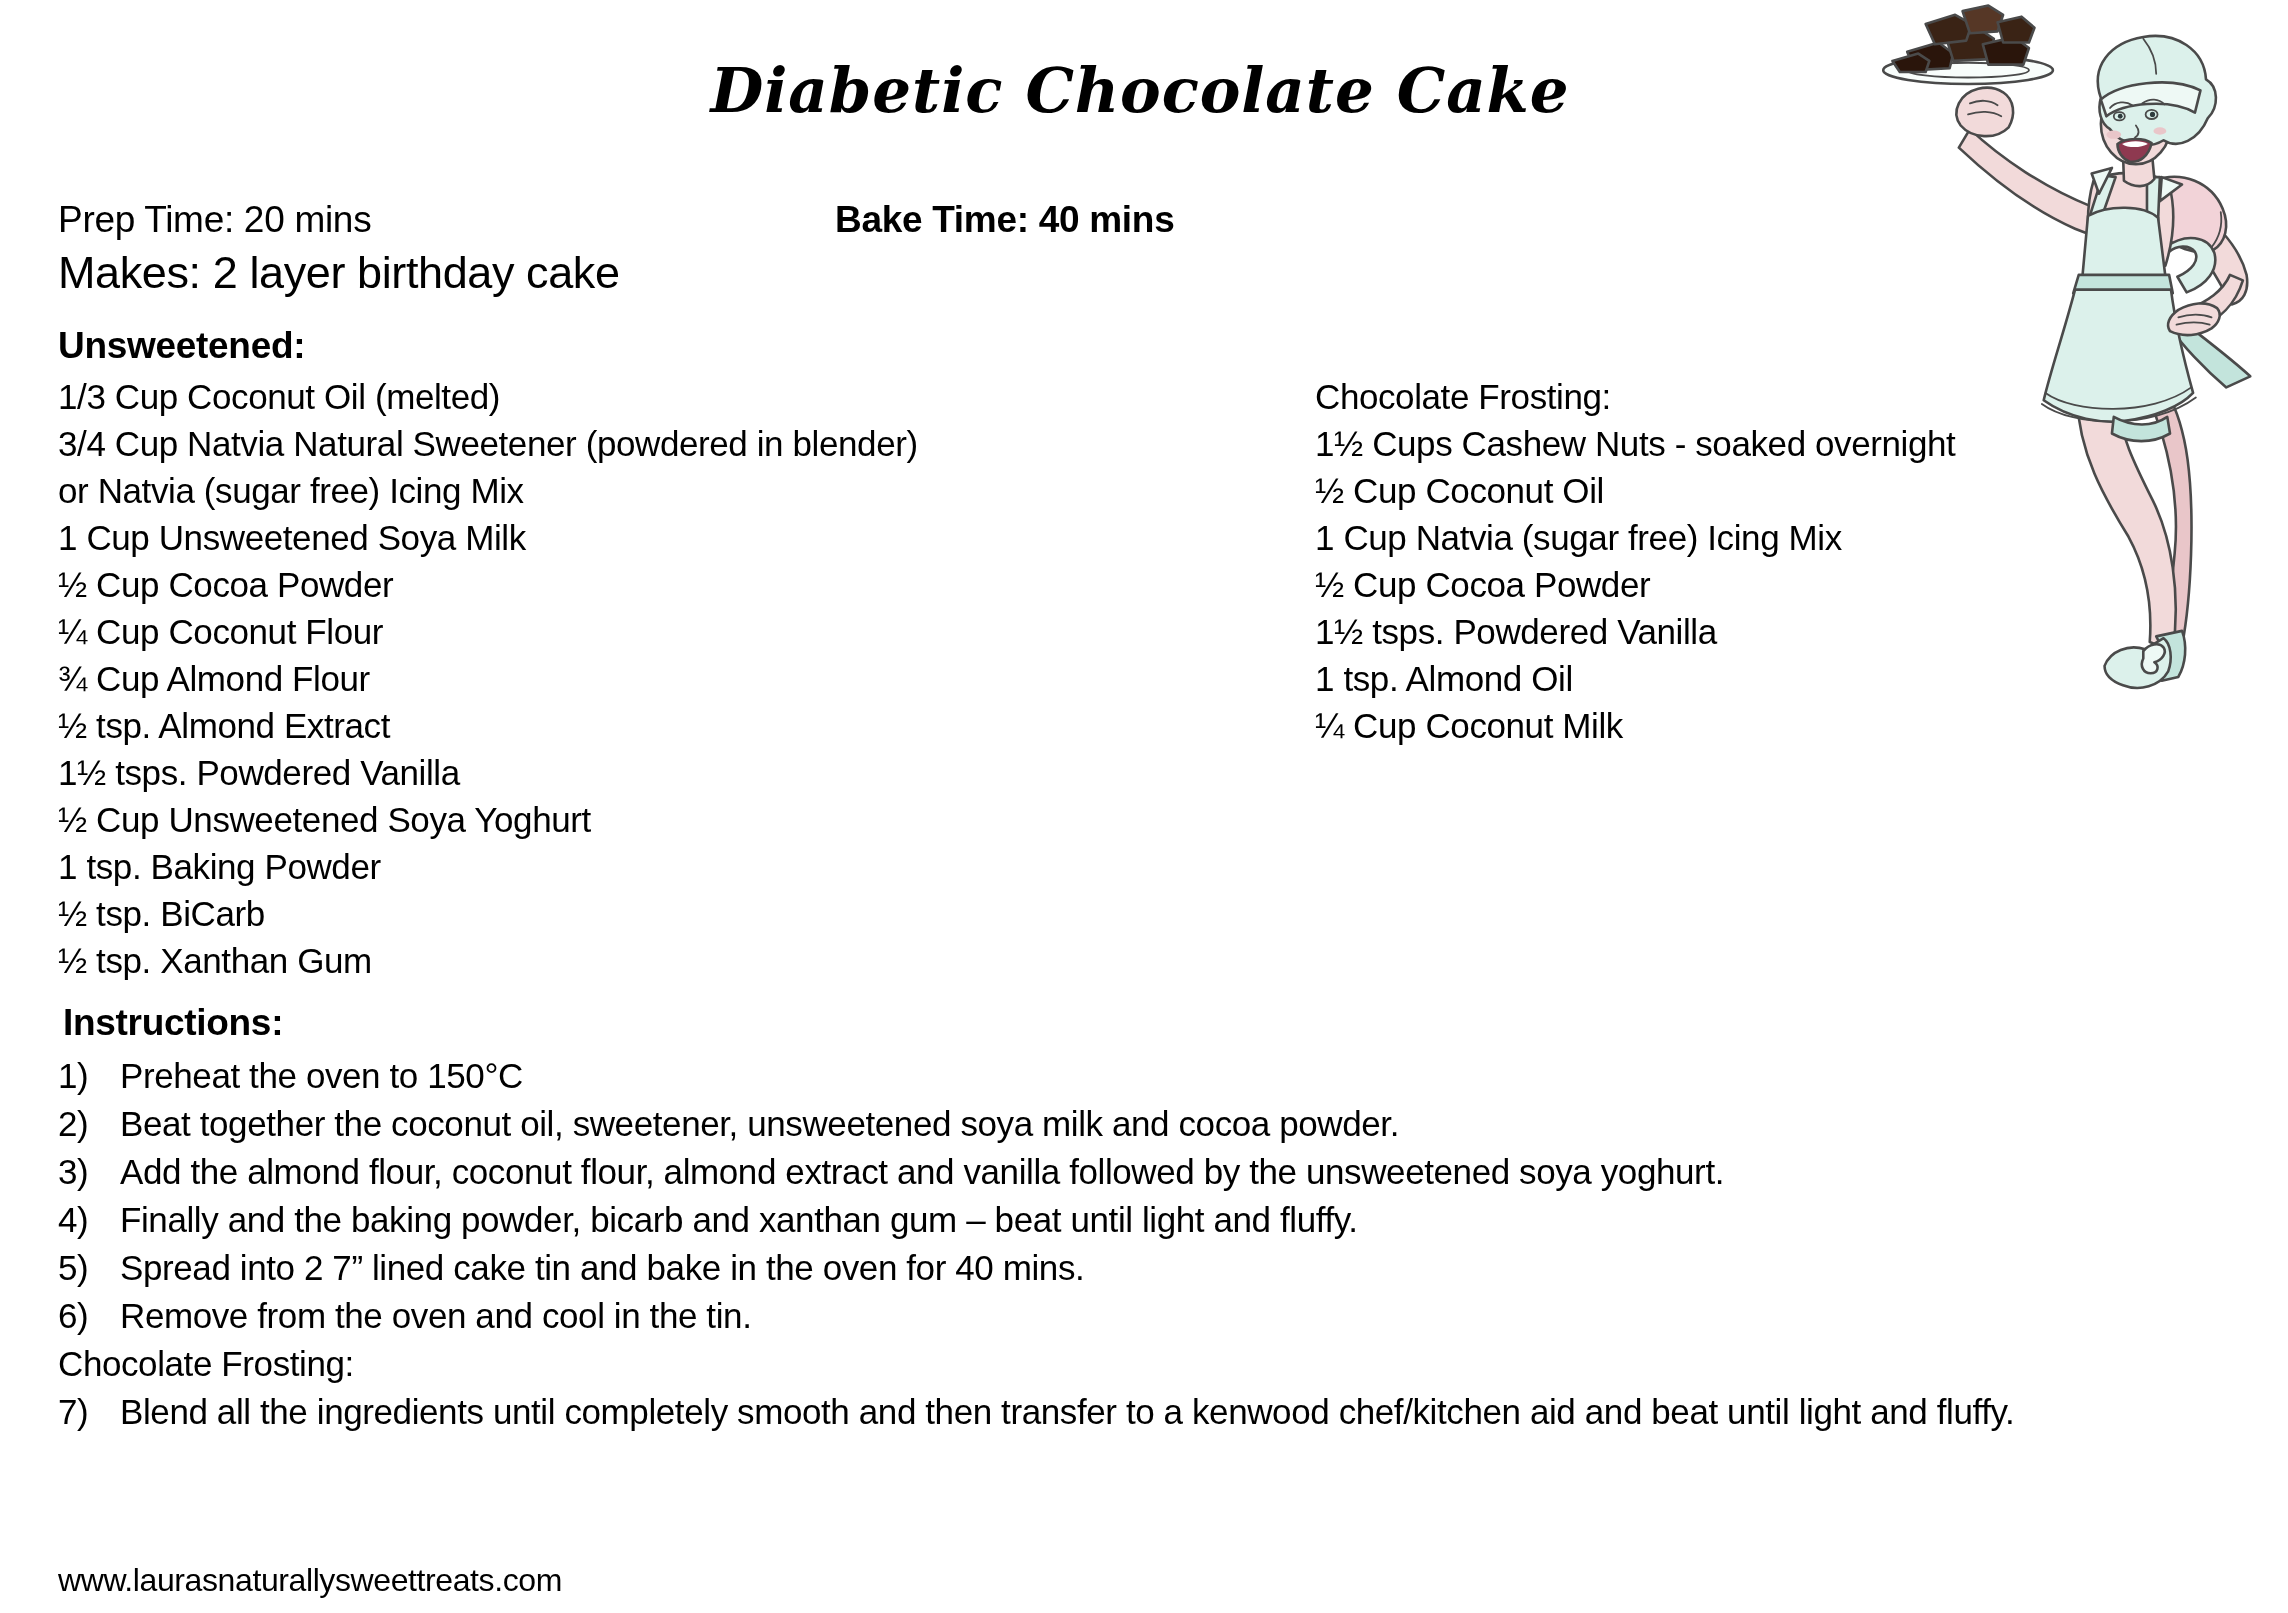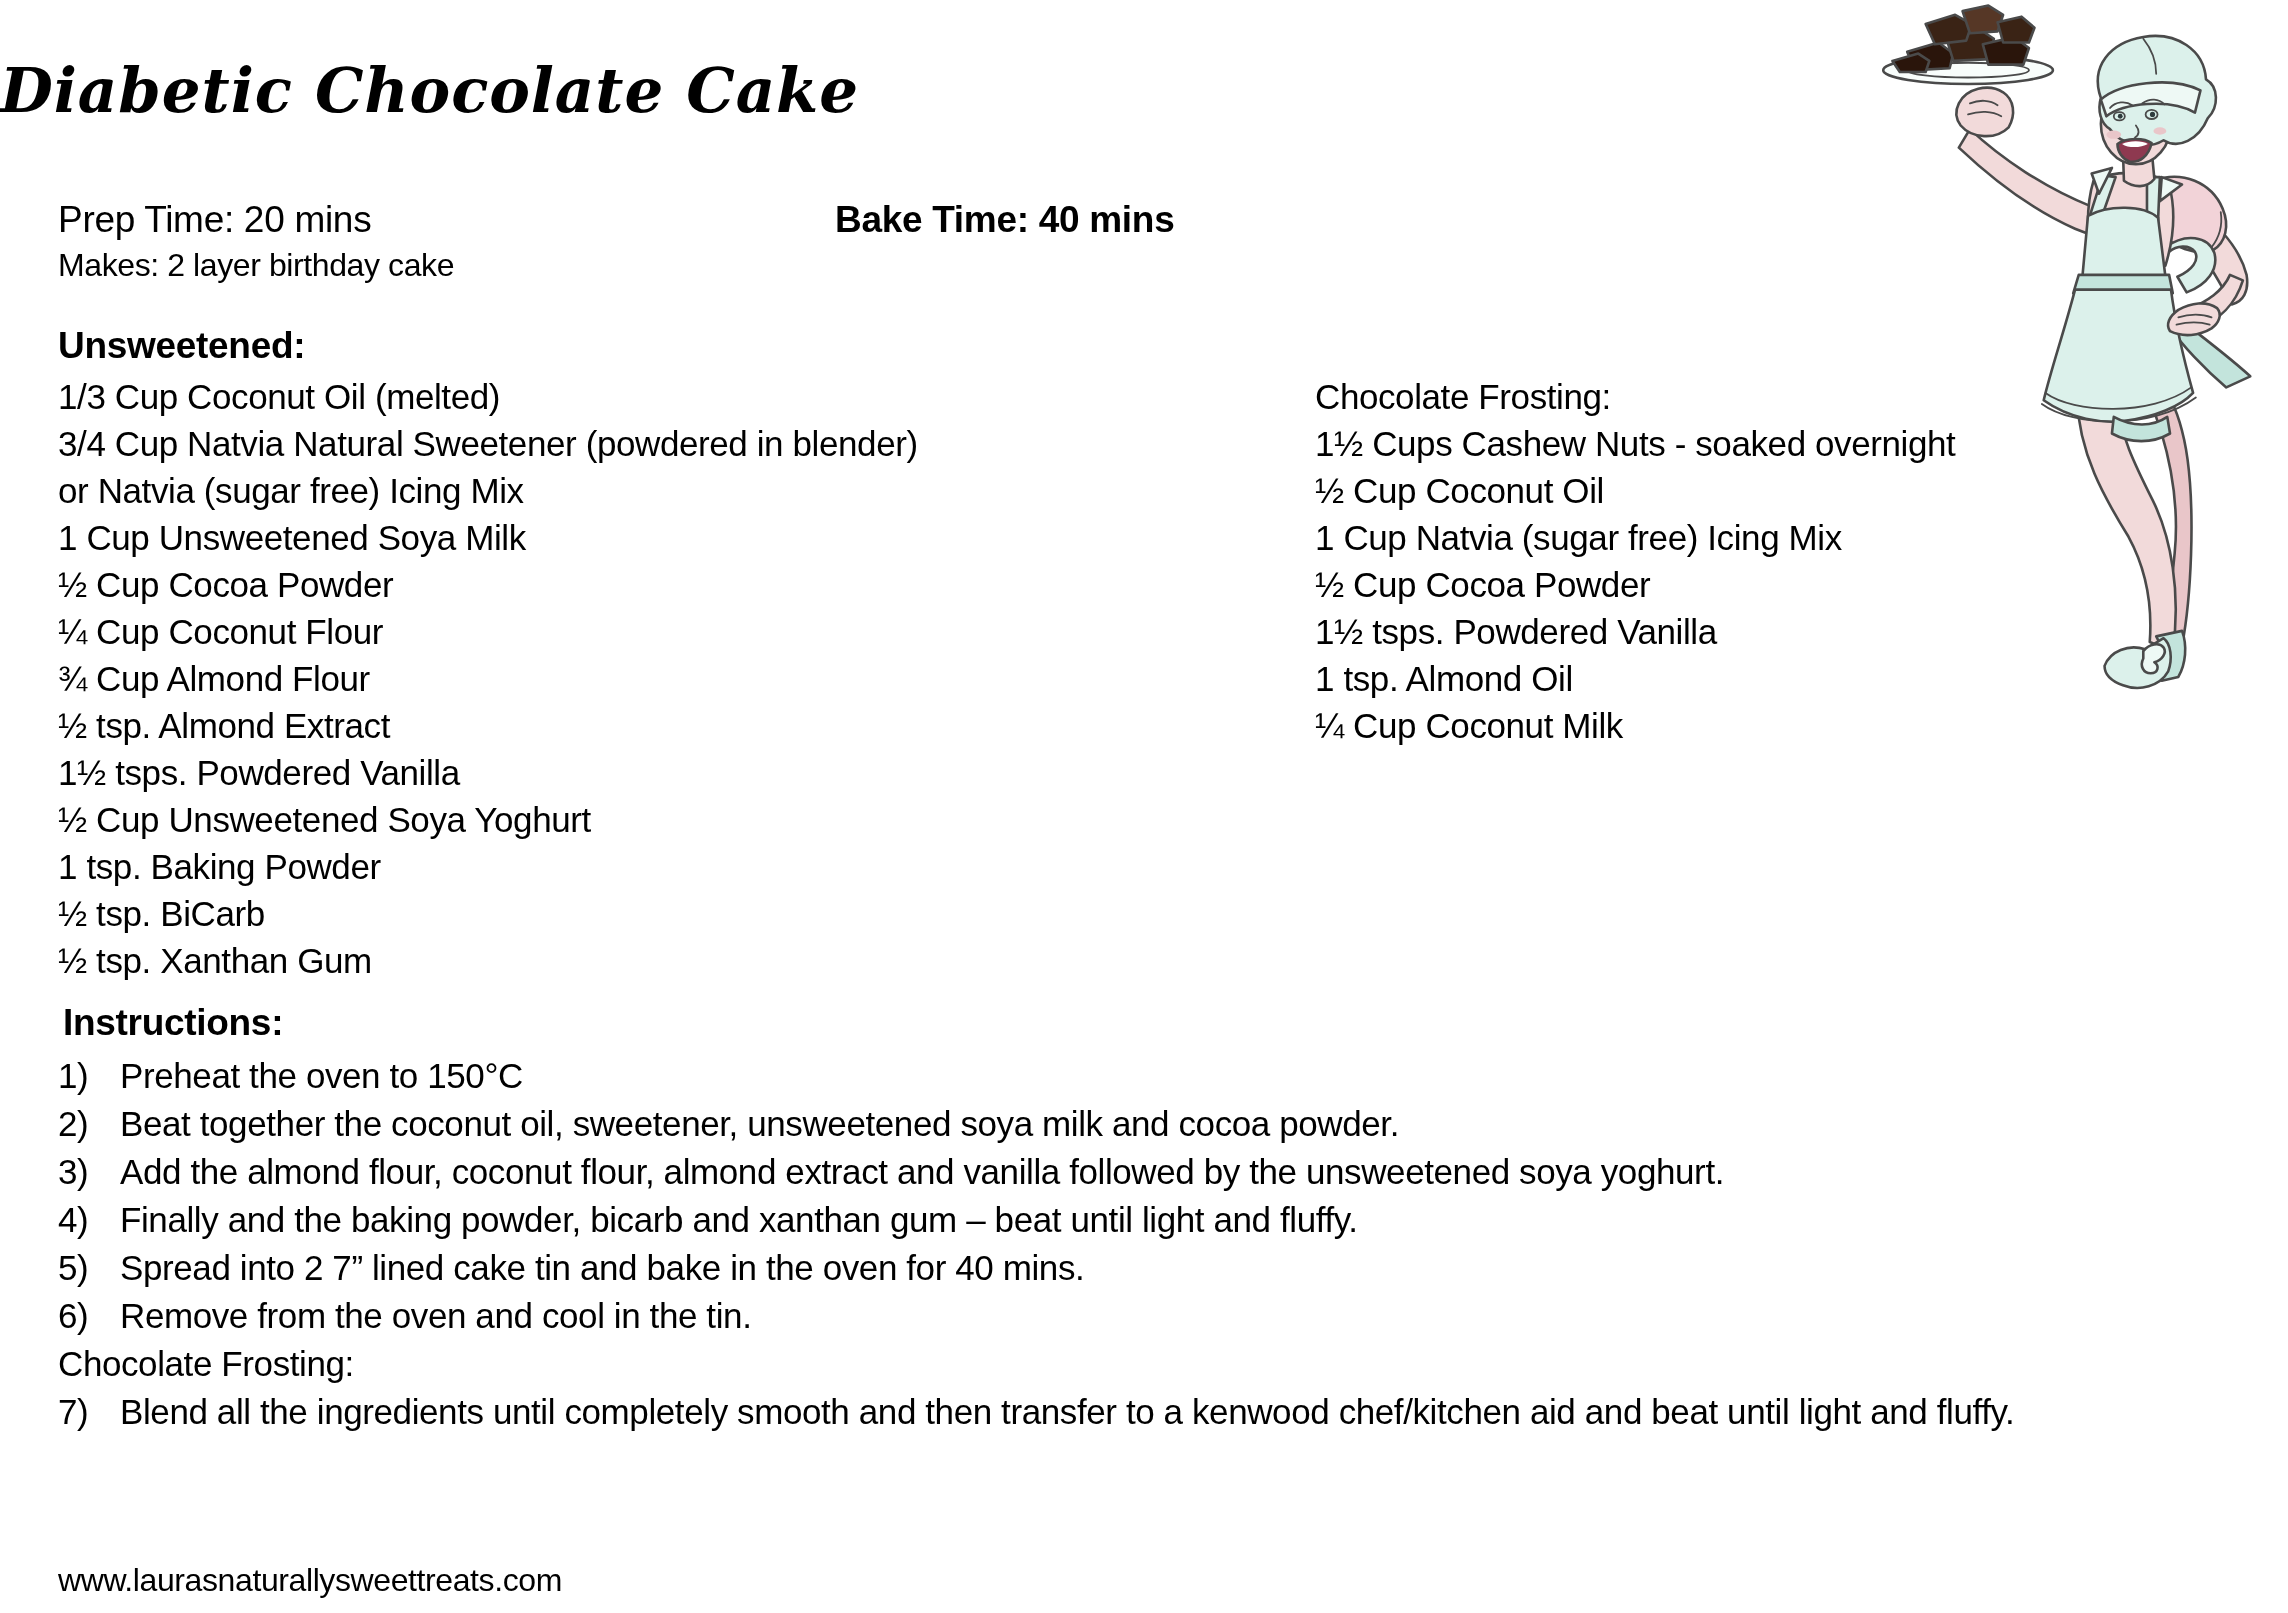--- a/index.html
+++ b/index.html
@@ -5,27 +5,27 @@
   html,body{margin:0;padding:0;}
   body{
     position:relative;
     width:2289px;height:1613px;
     background:#ffffff;color:#000;
     font-family:"Liberation Sans",sans-serif;
     overflow:hidden;
   }
   .abs{position:absolute;}
   .page-title{
-    top:54px;left:0;width:2280px;text-align:left;
+    top:54px;left:0;width:2280px;text-align:center;
     font-family:"DejaVu Serif",serif;font-style:italic;font-weight:bold;
     font-size:61px;line-height:74px;letter-spacing:0.9px;
   }
   .meta-prep{top:199px;left:58px;font-weight:normal;font-size:37px;letter-spacing:-0.3px;}
   .meta-bake{top:199px;left:835px;font-weight:bold;font-size:37px;letter-spacing:-0.3px;}
-  .meta-makes{top:247px;left:58px;font-size:32px;letter-spacing:-0.4px;}
+  .meta-makes{top:247px;left:58px;font-size:45px;letter-spacing:-0.4px;}
   .sec-heading{font-weight:bold;font-size:37px;letter-spacing:-0.3px;}
   .ing-heading{top:325px;left:58px;}
   .col{font-size:35px;line-height:47px;letter-spacing:-0.4px;}
   .col p{margin:0;}
   .col-left{top:373px;left:58px;width:1108px;}
   .col-right{top:373px;left:1315px;width:794px;}
   .instr-heading{top:1002px;left:63px;}
   .steps{top:1052px;left:58px;width:2178px;font-size:35px;line-height:48px;letter-spacing:-0.4px;}
   .steps p{margin:0;}
   .steps .num{display:inline-block;width:62px;}

